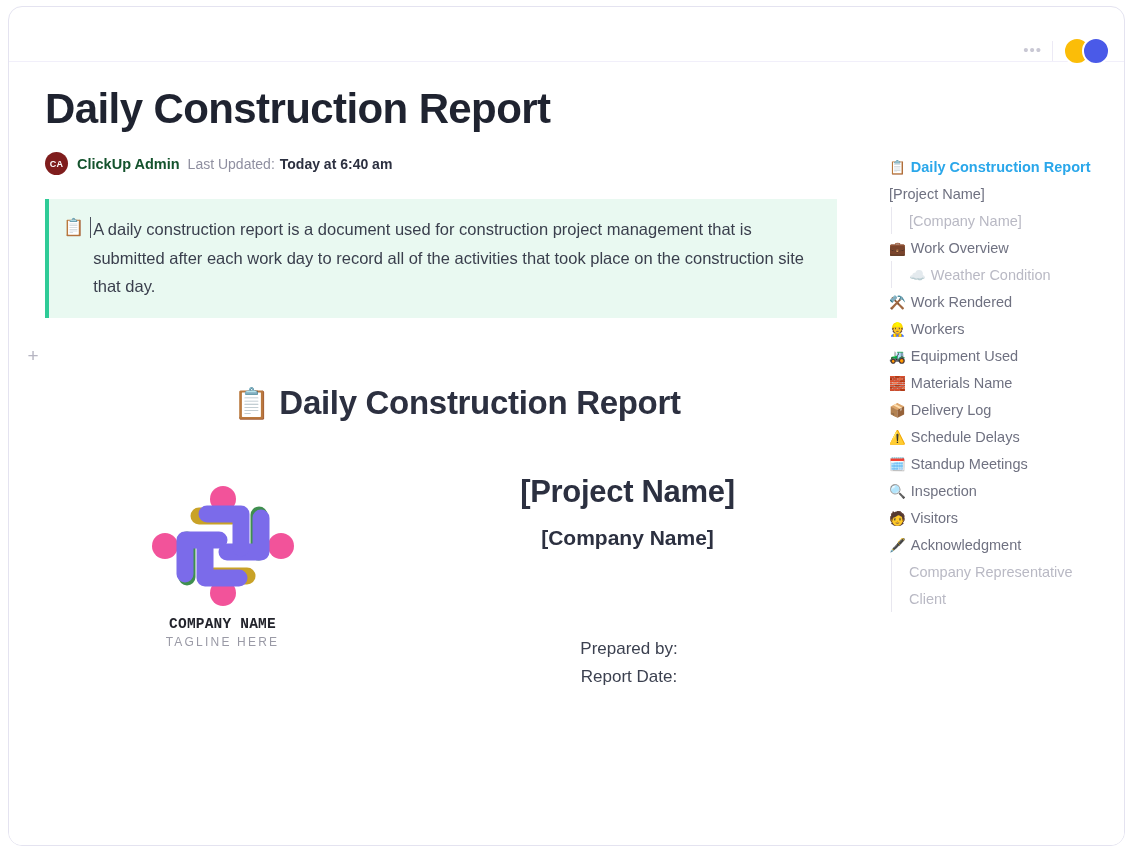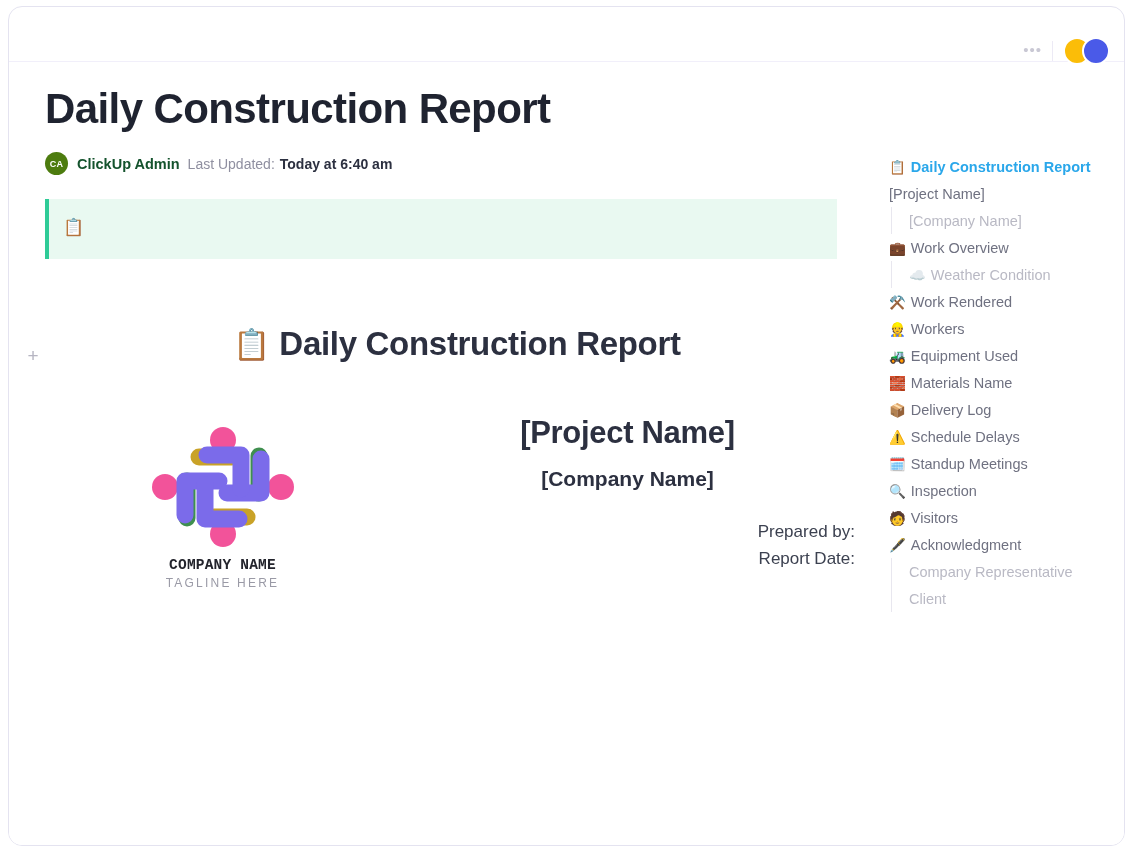--- a/index.html
+++ b/index.html
@@ -101,21 +101,21 @@
 
   .meta-row {
     display: flex;
     align-items: center;
     margin-top: 19px;
   }
   .avatar-ca {
     width: 23px;
     height: 23px;
     border-radius: 50%;
-    background: #4d7c0f;
+    background: #7f1d1d;
     color: #ffffff;
     font-size: 9px;
     font-weight: bold;
     display: flex;
     align-items: center;
     justify-content: center;
     letter-spacing: 0.3px;
   }
   .meta-author {
     font-size: 14.5px;
@@ -239,22 +239,22 @@
     color: #2c3040;
     letter-spacing: -0.3px;
   }
   .company-name {
     margin-top: 16px;
     font-size: 21px;
     font-weight: bold;
     color: #2c3040;
   }
   .fields {
-    margin-top: 27px;
-    text-align: right;
+    margin-top: 85px;
+    text-align: center;
     padding-left: 3px;
     font-size: 17px;
     line-height: 1.6;
     color: #3c4150;
   }
 
   
   .toc {
     position: absolute;
     left: 880px;
@@ -314,20 +314,21 @@
 
       <div class="meta-row">
         <div class="avatar-ca">CA</div>
         <div class="meta-author">ClickUp Admin</div>
         <div class="meta-label">Last Updated:</div>
         <div class="meta-time">Today at 6:40 am</div>
       </div>
 
       <div class="callout">
         <div class="callout-icon">📋</div>
+        <div class="callout-text">A daily construction report is a document used for construction project management that is submitted after each work day to record all of the activities that took place on the construction site that day.</div>
       </div>
 
       <div class="report-heading">
         <span class="emoji">📋</span><span>Daily Construction Report</span>
       </div>
 
       <div class="cover">
 
         <div class="cover-left">
           <div class="logo-wrap">

